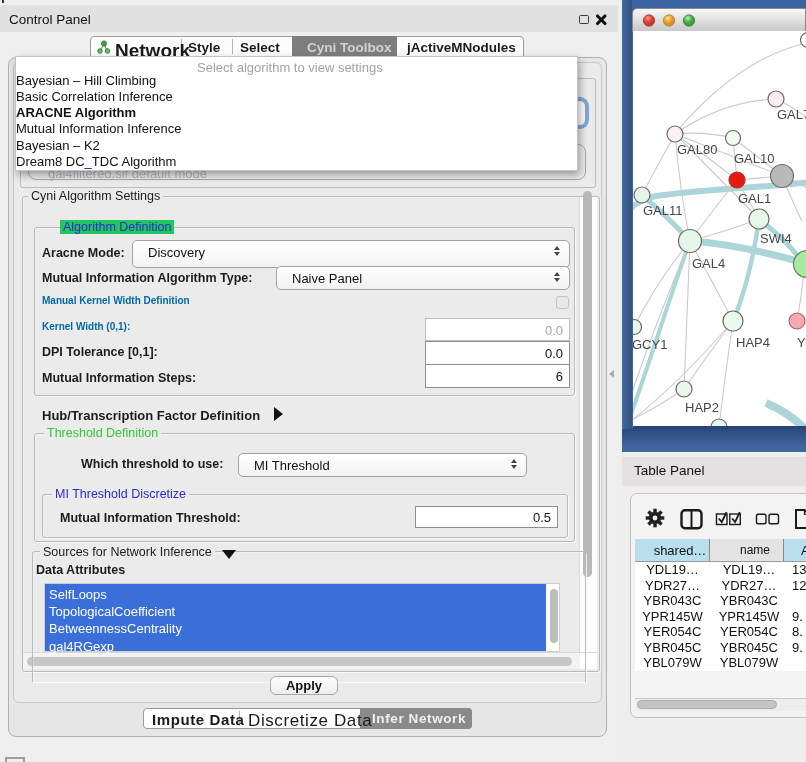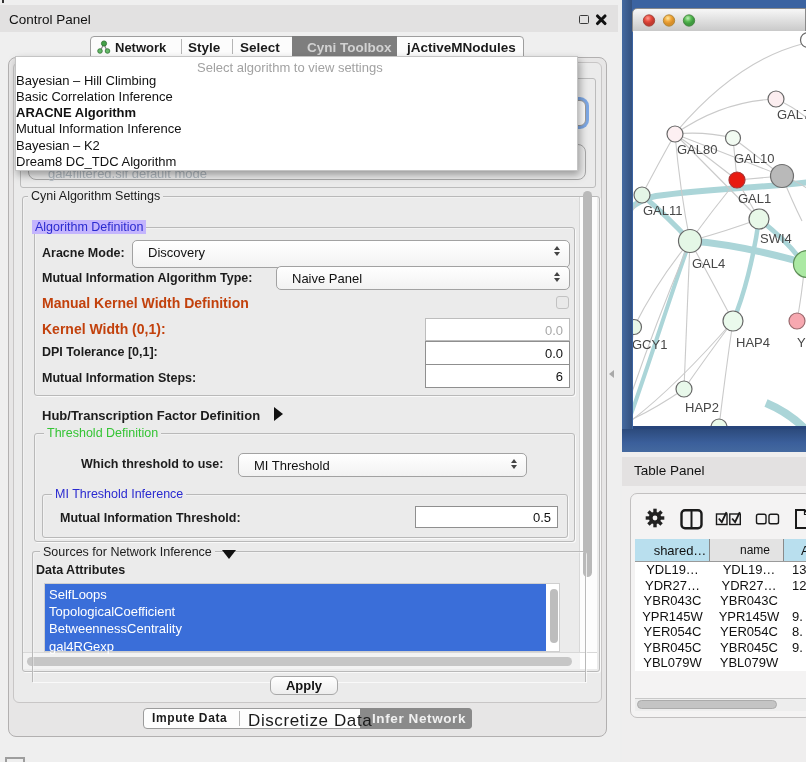--- a/index.html
+++ b/index.html
@@ -1,20 +1,20 @@
 <!DOCTYPE html>
 <html><head>
 <meta charset="utf-8">
 <style>
 html,body{margin:0;padding:0;}
 body{width:806px;height:762px;position:relative;overflow:hidden;background:#eeeeee;
   font-family:"Liberation Sans",sans-serif;}
 .abs{position:absolute;}
 .lbl{font-size:12.5px;font-weight:bold;color:#1c1c1c;white-space:nowrap;}
-.glbl{font-size:14px;font-weight:bold;color:#c2410c;white-space:nowrap;}
+.glbl{font-size:10px;font-weight:bold;color:#0369a1;white-space:nowrap;}
 .combo{position:absolute;border:1px solid #a2a2a2;border-radius:5px;
   background:linear-gradient(#ffffff,#f2f2f2);box-sizing:border-box;}
 .combo .ct{position:absolute;left:15px;top:4px;font-size:13px;color:#111;}
 .spin{position:absolute;width:7px;}
 .spin .u{width:0;height:0;border-left:3.5px solid transparent;border-right:3.5px solid transparent;border-bottom:4.5px solid #444;margin-bottom:2px;}
 .spin .d{width:0;height:0;border-left:3.5px solid transparent;border-right:3.5px solid transparent;border-top:4.5px solid #444;}
 .tfield{position:absolute;background:#fff;border:1px solid #8f8f8f;box-sizing:border-box;
   font-size:13px;color:#111;text-align:right;padding:3px 6px 0 0;}
 .group{position:absolute;border:1px solid #b9b9b9;border-radius:3px;box-shadow:1px 1px 0 rgba(255,255,255,.7), inset 1px 1px 0 rgba(255,255,255,.35);}
 </style>
@@ -39,42 +39,42 @@
 <div class="abs" style="left:90px;top:36px;width:434px;height:21px;background:#fcfcfc;border:1px solid #9e9e9e;border-radius:4px 4px 0 0;box-sizing:border-box;"></div>
 <div class="abs" style="left:292px;top:36px;width:105px;height:21px;background:#7e7e7e;box-sizing:border-box;"></div>
 <div class="abs" style="left:181px;top:39px;width:1px;height:15px;background:#b5b5b5;"></div>
 <div class="abs" style="left:232px;top:39px;width:1px;height:15px;background:#b5b5b5;"></div>
 <svg class="abs" style="left:97px;top:40px;" width="15" height="15">
  <path d="M7 4 L3 11 M7 4 L10 11" stroke="#888" stroke-width="1.2" fill="none"></path>
  <circle cx="7" cy="3.5" r="2.6" fill="#43a047" stroke="#2e7031" stroke-width="0.8"></circle>
  <circle cx="3" cy="11" r="2.3" fill="#66bb6a" stroke="#2e7031" stroke-width="0.8"></circle>
  <circle cx="10.5" cy="11" r="2.3" fill="#66bb6a" stroke="#2e7031" stroke-width="0.8"></circle>
 </svg>
-<div class="abs" style="left:115px;top:40px;font-size:13px;font-weight:bold;color:#1a1a1a;">Network</div>
+<div class="abs" style="left:115px;top:40px;font-size:19px;font-weight:bold;color:#1a1a1a;">Network</div>
 <div class="abs" style="left:188px;top:40px;font-size:13.5px;font-weight:bold;color:#1a1a1a;">Style</div>
 <div class="abs" style="left:240px;top:40px;font-size:13.5px;font-weight:bold;color:#1a1a1a;">Select</div>
 <div class="abs" style="left:307px;top:40px;font-size:13.5px;font-weight:bold;color:#d2d2d2;">Cyni Toolbox</div>
 <div class="abs" style="left:407px;top:40px;font-size:13.5px;font-weight:bold;color:#1a1a1a;">jActiveMNodules</div>
 
 <div class="abs" style="left:20px;top:78px;width:576px;height:110px;border:1px solid #bcbcbc;border-radius:3px;box-sizing:border-box;"></div>
 <div class="abs" style="left:30px;top:100px;width:556px;height:26px;border:1px solid #9a9a9a;border-radius:6px;background:#fdfdfd;box-shadow:0 0 0 3px rgba(98,150,225,.8);box-sizing:border-box;"></div>
 <div class="abs" style="left:28px;top:144px;width:558px;height:36px;border:1px solid #a8a8a8;border-radius:8px;background:#ececec;box-sizing:border-box;"></div>
 <div class="abs" style="left:48px;top:166px;font-size:13px;color:#b0b9c0;">gal4filtered.sif default mode</div>
 
 <div class="group" style="left:22px;top:196px;width:576px;height:474px;"></div>
 <div class="abs" style="left:28px;top:189px;background:#ebebeb;padding:0 3px;font-size:12.5px;color:#1c1c1c;">Cyni Algorithm Settings</div>
 
 <div class="abs" style="left:579px;top:197px;width:18px;height:455px;background:#fcfcfc;border-left:1px solid #d8d8d8;box-sizing:border-box;"></div>
 <div class="abs" style="left:583px;top:191px;width:9px;height:386px;background:#b9b9b9;border-radius:5px;"></div>
 <div class="abs" style="left:23px;top:652px;width:574px;height:17px;background:#f3f3f3;border-top:1px solid #d8d8d8;box-sizing:border-box;"></div>
 <div class="abs" style="left:580px;top:653px;width:17px;height:16px;background:#ffffff;"></div>
 <div class="abs" style="left:27px;top:657px;width:545px;height:9px;background:#c6c6c6;border-radius:5px;"></div>
 
 <div class="group" style="left:34px;top:227px;width:539px;height:167px;"></div>
-<div class="abs" style="left:32px;top:220px;background:#c4b5fd;padding:0 3px;font-size:12.5px;color:#2a2ad0;">Algorithm Definition</div>
+<div class="abs" style="left:60px;top:220px;background:#22c55e;padding:0 3px;font-size:12.5px;color:#2a2ad0;">Algorithm Definition</div>
 
 <div class="lbl abs" style="left:42px;top:246px;">Aracne Mode:</div>
 <div class="combo" style="left:132px;top:240px;width:438px;height:28px;">
   <div class="ct">Discovery</div>
   <div class="spin" style="right:8px;top:5px;">
       <div class="u"></div>
       <div class="d"></div>
     </div>
 </div>
 <div class="lbl abs" style="left:42px;top:271px;">Mutual Information Algorithm Type:</div>
@@ -106,40 +106,40 @@
 <div class="lbl abs" style="left:81px;top:457px;">Which threshold to use:</div>
 <div class="combo" style="left:238px;top:453px;width:289px;height:24px;">
   <div class="ct">MI Threshold</div>
   <div class="spin" style="right:8px;top:5px;">
       <div class="u"></div>
       <div class="d"></div>
     </div>
 </div>
 
 <div class="group" style="left:42px;top:494px;width:524px;height:42px;"></div>
-<div class="abs" style="left:52px;top:487px;background:#ebebeb;padding:0 3px;font-size:12.5px;color:#2a2ad0;">MI Threshold Inference</div>
+<div class="abs" style="left:52px;top:487px;background:#ebebeb;padding:0 3px;font-size:12.5px;color:#2a2ad0;">MI Threshold Discretize</div>
 <div class="lbl abs" style="left:36px;top:511px;margin-left:24px;">Mutual Information Threshold:</div>
 <div class="tfield" style="left:415px;top:506px;width:143px;height:22px;">0.5</div>
 
 <div class="group" style="left:32px;top:551px;width:552px;height:130px;border-bottom:none;border-radius:3px 3px 0 0;"></div>
 <div class="abs" style="left:40px;top:545px;background:#ebebeb;padding:0 3px;font-size:12.5px;color:#1c1c1c;">Sources for Network Inference</div>
 <div class="abs" style="left:222px;top:550px;width:0;height:0;border-left:7px solid transparent;border-right:7px solid transparent;border-top:9px solid #111;"></div>
 <div class="lbl abs" style="left:36px;top:563px;">Data Attributes</div>
 
 <div class="abs" style="left:44px;top:583px;width:516px;height:69px;background:#fff;border:1px solid #cfcfcf;box-sizing:border-box;"></div>
 <div class="abs" style="left:45px;top:584px;width:501px;height:67px;background:#3a6ed9;"></div>
 <div class="abs" style="left:49px;top:586px;font-size:13px;color:#fff;line-height:17.2px;">SelfLoops<br>TopologicalCoefficient<br>BetweennessCentrality<br>gal4RGexp</div>
 <div class="abs" style="left:550px;top:589px;width:8px;height:54px;background:#bdbdbd;border-radius:4px;"></div>
 
 <div class="abs" style="left:270px;top:676px;width:68px;height:19px;background:linear-gradient(#ffffff,#ededed);border:1px solid #a8a8a8;border-radius:6px;box-sizing:border-box;text-align:center;font-size:13px;font-weight:bold;color:#111;padding-top:1px;">Apply</div>
 
 <div class="abs" style="left:143px;top:708px;width:329px;height:21px;background:#fdfdfd;border:1px solid #9b9b9b;border-radius:4px;box-sizing:border-box;"></div>
 <div class="abs" style="left:360px;top:708px;width:112px;height:21px;background:#8a8a8a;border-radius:0 4px 4px 0;"></div>
 <div class="abs" style="left:239px;top:711px;width:1px;height:15px;background:#b5b5b5;"></div>
-<div class="abs" style="left:152px;top:711px;font-size:12px;font-weight:bold;letter-spacing:0.6px;color:#1a1a1a;">Impute Data</div>
+<div class="abs" style="left:152px;top:711px;font-size:15px;font-weight:bold;letter-spacing:0.6px;color:#1a1a1a;">Impute Data</div>
 <div class="abs" style="left:248px;top:711px;font-size:17px;font-weight:normal;letter-spacing:0.6px;color:#1a1a1a;">Discretize Data</div>
 <div class="abs" style="left:372px;top:711px;font-size:13.5px;font-weight:bold;letter-spacing:0.6px;color:#f0f0f0;">Infer Network</div>
 
 <div class="abs" style="left:15px;top:56px;width:563px;height:115px;background:#fff;border:1px solid #c4c4c4;box-shadow:2px 4px 8px rgba(0,0,0,.35);box-sizing:border-box;"></div>
 <div class="abs" style="left:197px;top:60px;font-size:13px;color:#a2a2a2;">Select algorithm to view settings</div>
 <div class="abs" style="left:16px;top:72.5px;font-size:13px;color:#111;line-height:16.3px;">Bayesian – Hill Climbing<br>Basic Correlation Inference<br><b>ARACNE Algorithm</b><br>Mutual Information Inference<br>Bayesian – K2<br>Dream8 DC_TDC Algorithm</div>
 
 <div class="abs" style="left:5px;top:757px;width:20px;height:12px;border:2px solid #9e9e9e;background:#efefef;box-sizing:border-box;"></div>
 
 <div class="abs" style="left:609px;top:370px;width:0;height:0;border-top:4px solid transparent;border-bottom:4px solid transparent;border-right:5px solid #a9a9a9;"></div>

